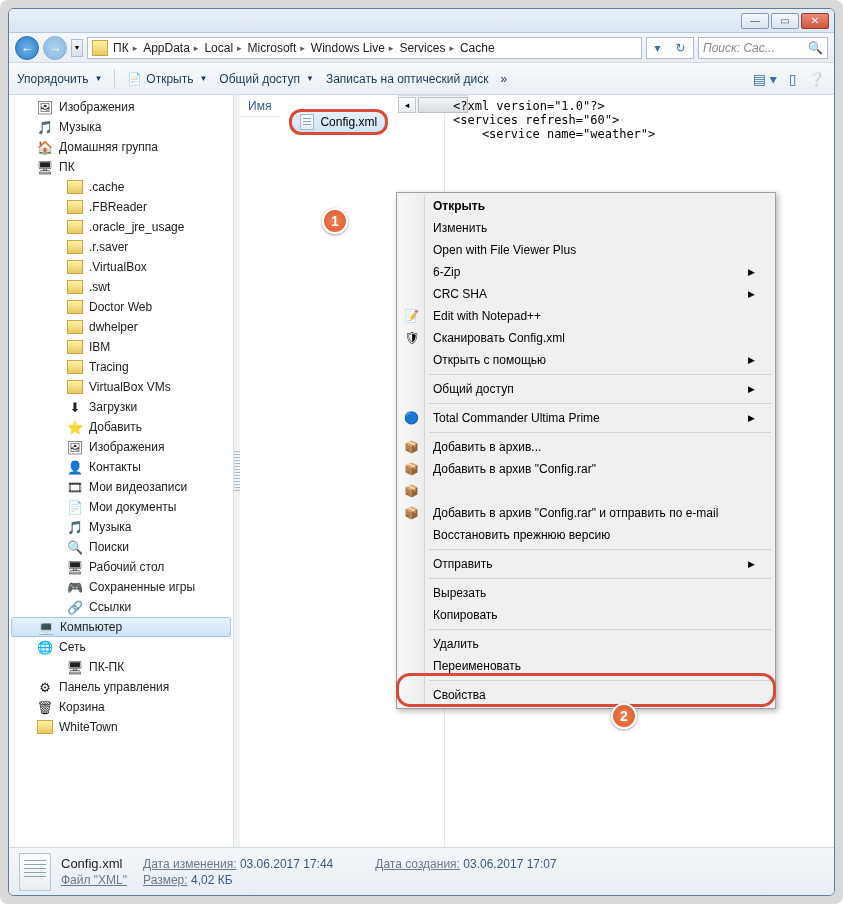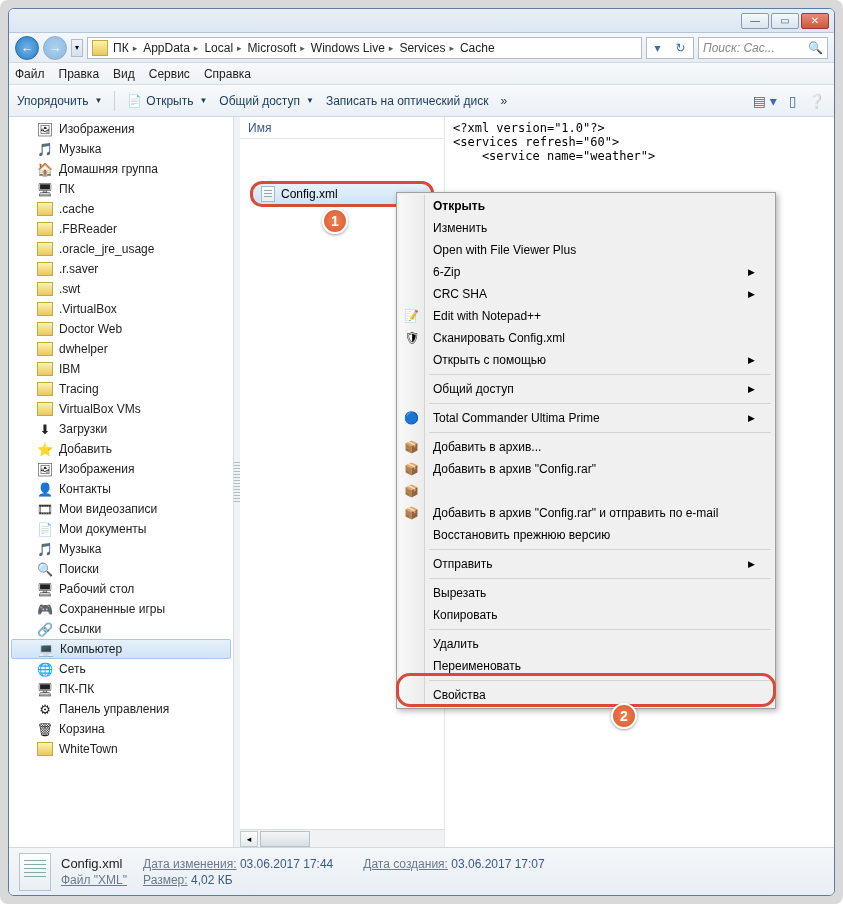--- a/index.html
+++ b/index.html
@@ -24,28 +24,28 @@
 .menubar span { color: #222; }
 .toolbar { height: 32px; background: linear-gradient(#f8fafc,#eaf0f6); display: flex; align-items: center; padding: 0 8px; gap: 12px; border-bottom: 1px solid #d0d8e0; color: #1a3a5a; }
 .toolbar .tool { display: flex; align-items: center; gap: 4px; }
 .toolbar .drop { font-size: 8px; margin-left: 2px; }
 .toolbar .sep { width: 1px; height: 20px; background: #c8d0d8; }
 .toolbar .spacer { flex: 1; }
 .toolbar .iconbtn { font-size: 14px; color: #3a6ea8; }
 .body { flex: 1; display: flex; overflow: hidden; }
 .sidebar { width: 225px; background: #fff; border-right: 1px solid #d8dee4; overflow-y: auto; padding: 2px 0; }
 .sidebar .item { height: 20px; display: flex; align-items: center; padding-left: 28px; gap: 6px; color: #222; white-space: nowrap; }
-.sidebar .item.lvl1 { padding-left: 28px; }
+.sidebar .item.lvl1 { padding-left: 58px; }
 .sidebar .item.sel { background: linear-gradient(#e6f1fb,#cfe4f7); border: 1px solid #a8c8e8; border-radius: 2px; margin: 0 2px; padding-left: 26px; }
 .sidebar .ficon { width: 16px; height: 14px; background: linear-gradient(#fef3a8,#e8c860); border: 1px solid #c8a840; flex-shrink: 0; }
 .sidebar .sicon { width: 16px; height: 16px; display: flex; align-items: center; justify-content: center; font-size: 13px; flex-shrink: 0; }
 .splitter { width: 6px; background: #f0f2f4; display: flex; align-items: center; justify-content: center; cursor: ew-resize; }
 .splitter::before { content: ""; width: 6px; height: 40px; background: repeating-linear-gradient(#b0bcc8 0 1px, transparent 1px 3px); }
 .main { flex: 1; position: relative; background: #fff; display: flex; overflow: hidden; }
-.filelist { width: 205px; border-right: 1px solid #e4e8ec; display: flex; flex-direction: column; gap: 28px; }
+.filelist { width: 205px; border-right: 1px solid #e4e8ec; display: flex; flex-direction: row; }
 .colhead { height: 22px; border-bottom: 1px solid #e4e8ec; display: flex; align-items: center; padding: 0 8px; color: #3a5a8a; }
 .filerow { margin: 14px 10px 0 10px; height: 26px; border: 3px solid #d84a3a; border-radius: 12px; background: linear-gradient(#e6f1fb,#cfe4f7); display: flex; align-items: center; padding: 0 8px; gap: 6px; position: relative; }
 .filerow .doc { width: 14px; height: 16px; background: linear-gradient(#fff,#e8eef4); border: 1px solid #a8b8c8; position: relative; }
 .filerow .doc::before { content: ""; position: absolute; top: 3px; left: 2px; right: 2px; height: 1px; background: #8aa; box-shadow: 0 3px 0 #8aa, 0 6px 0 #8aa; }
 .marker { position: absolute; width: 26px; height: 26px; border-radius: 50%; background: radial-gradient(#f08050,#d85a30); border: 2px solid #fff; box-shadow: 0 1px 3px rgba(0,0,0,.4); color: #fff; font-weight: bold; display: flex; align-items: center; justify-content: center; font-size: 14px; z-index: 20; }
 .preview { flex: 1; padding: 4px 8px; font-family: Consolas, monospace; font-size: 12px; color: #000; white-space: pre; overflow: hidden; }
 .hscroll { height: 18px; background: #f0f2f4; border-top: 1px solid #d8dee4; display: flex; align-items: center; }
 .hscroll .arr { width: 18px; height: 16px; background: linear-gradient(#fff,#e4e8ec); border: 1px solid #c0c8d0; display: flex; align-items: center; justify-content: center; font-size: 9px; }
 .hscroll .thumb { width: 50px; height: 16px; background: linear-gradient(#f4f6f8,#d8dee4); border: 1px solid #b8c0c8; margin-left: 2px; }
 .ctxmenu { position: absolute; top: 192px; left: 396px; width: 380px; background: #f0f0f0; border: 1px solid #a0a0a0; box-shadow: 2px 2px 6px rgba(0,0,0,.3); z-index: 10; padding: 2px; }
@@ -113,27 +113,20 @@
     <div class="refreshbox">
         <span>▾</span>
         <span>↻</span>
       </div>
     <div class="searchbox">
         <span>Поиск: Cac...</span>
         <span class="mag">🔍</span>
       </div>
   </div>
 
-  <div class="menubar">
-    <span>Файл</span>
-    <span>Правка</span>
-    <span>Вид</span>
-    <span>Сервис</span>
-    <span>Справка</span>
-  </div>
 
   <div class="toolbar">
     <div class="tool">
         <span>Упорядочить</span>
         <span class="drop">▼</span>
       </div>
     <div class="sep"></div>
     <div class="tool">
         <span>📄</span>
         <span>Открыть</span>
@@ -182,25 +175,25 @@
         <div class="item lvl1">
           <div class="ficon"></div>
           <span>.oracle_jre_usage</span>
         </div>
         <div class="item lvl1">
           <div class="ficon"></div>
           <span>.r.saver</span>
         </div>
         <div class="item lvl1">
           <div class="ficon"></div>
+          <span>.VirtualBox</span>
+        </div>
+        <div class="item lvl1">
+          <div class="ficon"></div>
           <span>.swt</span>
-        </div>
-        <div class="item lvl1">
-          <div class="ficon"></div>
-          <span>.VirtualBox</span>
         </div>
         <div class="item lvl1">
           <div class="ficon"></div>
           <span>Doctor Web</span>
         </div>
         <div class="item lvl1">
           <div class="ficon"></div>
           <span>dwhelper</span>
         </div>
         <div class="item lvl1">
@@ -342,21 +335,21 @@
   <div class="statusbar">
     <div class="bigdoc"></div>
     <div class="col">
       <span class="fname">Config.xml</span>
       <span class="lbl">Файл "XML"</span>
     </div>
     <div class="col" style="margin-left:6px">
       <span><span class="lbl">Дата изменения:</span> <span class="val">03.06.2017 17:44</span></span>
       <span><span class="lbl">Размер:</span> <span class="val">4,02 КБ</span></span>
     </div>
-    <div class="col" style="margin-left:20px">
+    <div class="col" style="margin-left:32px">
       <span><span class="lbl">Дата создания:</span> <span class="val">03.06.2017 17:07</span></span>
       <span>&nbsp;</span>
     </div>
   </div>
 
 </div>
 
 <div class="ctxmenu" id="ctxmenu">
   <div class="iconstrip"></div>
 <div class="mi bold">

